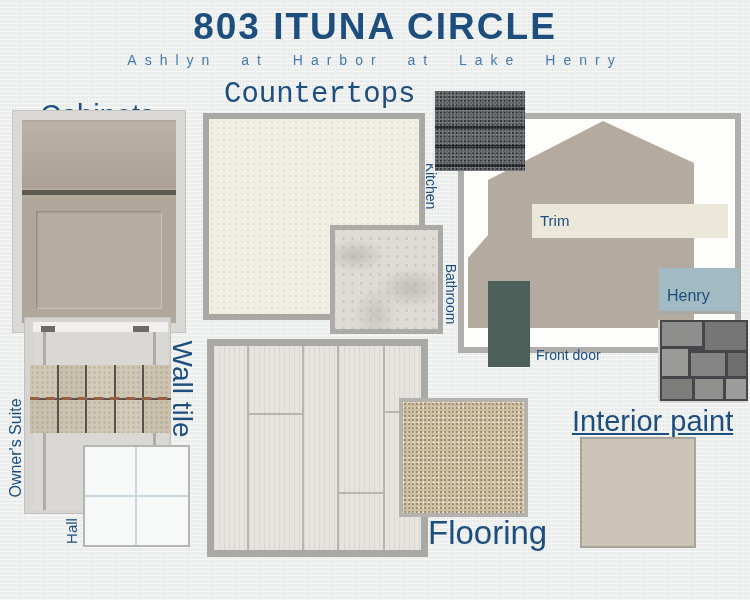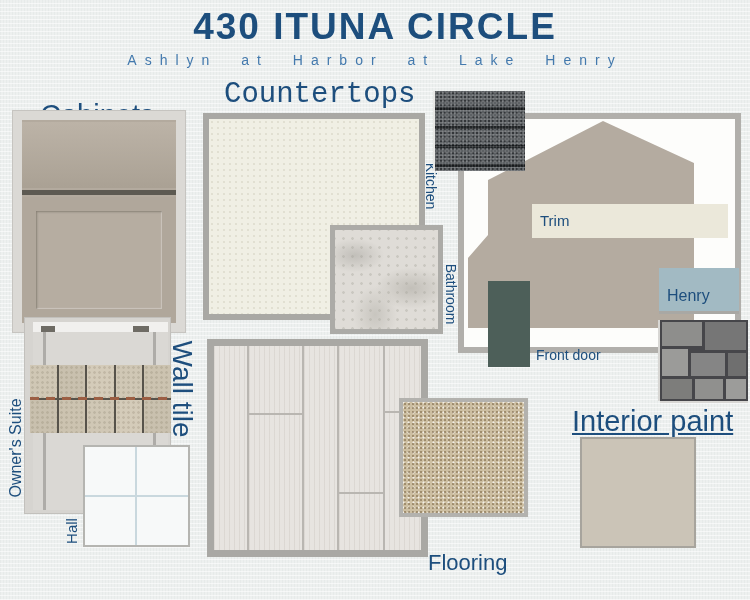--- a/index.html
+++ b/index.html
@@ -19,21 +19,21 @@
   }
   .subtitle{
     left:0;right:0;top:52px;text-align:center;
     font-size:14px;color:#4379ad;letter-spacing:8px;word-spacing:12px;white-space:nowrap;
   }
   .h-label{font-size:29px;color:#1d4e7d;white-space:nowrap;}
   .cabinets-h{left:40px;top:99px;}
   .countertops-h{left:224px;top:78px;font-family:Liberation Mono, monospace;}
   .exterior-h{left:528px;top:82px;}
   .interior-paint-h{left:572px;top:405px;text-decoration:underline;}
-  .flooring-h{left:428px;top:514px;font-size:22px;margin-top:36px;}
+  .flooring-h{left:428px;top:514px;font-size:33px;}
   .small-label{font-size:15px;color:#1d4e7d;white-space:nowrap;}
   .v-wrap{width:0;height:0;}
   .v-wrap > span{display:inline-block;white-space:nowrap;color:#1d4e7d;}
   .rot90{transform:translate(-50%,-50%) rotate(90deg);}
   .rot270{transform:translate(-50%,-50%) rotate(-90deg);}
   .kitchen-l{left:431px;top:185px;}
   .kitchen-l span{font-size:14px;}
   .bathroom-l{left:451px;top:293px;}
   .bathroom-l span{font-size:14px;}
   .walltile-l{left:182px;top:389px;}
@@ -108,21 +108,21 @@
     background-size:4px 4px,5px 5px;background-position:0 0,2px 2px;background-color:#cdbfa2;
     box-shadow:inset 0 0 0 4px #b3b2ae;}
   
   .paint-swatch{left:580px;top:437px;width:116px;height:111px;background:#cbc4b7;box-shadow:inset 0 0 0 2px #a7a49d;}
 </style>
 </head>
 <body>
 
 <div id="stage">
 
-  <div class="abs title">430 ITUNA CIRCLE</div>
+  <div class="abs title">803 ITUNA CIRCLE</div>
   <div class="abs subtitle">Ashlyn at Harbor at Lake Henry</div>
 
   <div class="abs h-label cabinets-h">Cabinets</div>
   <div class="abs h-label countertops-h">Countertops</div>
   <div class="abs h-label interior-paint-h">Interior paint</div>
   <div class="abs h-label flooring-h">Flooring</div>
 
   <div class="abs cab-frame">
     <div class="abs cab-photo">
       <div class="abs cab-drawer"></div>

